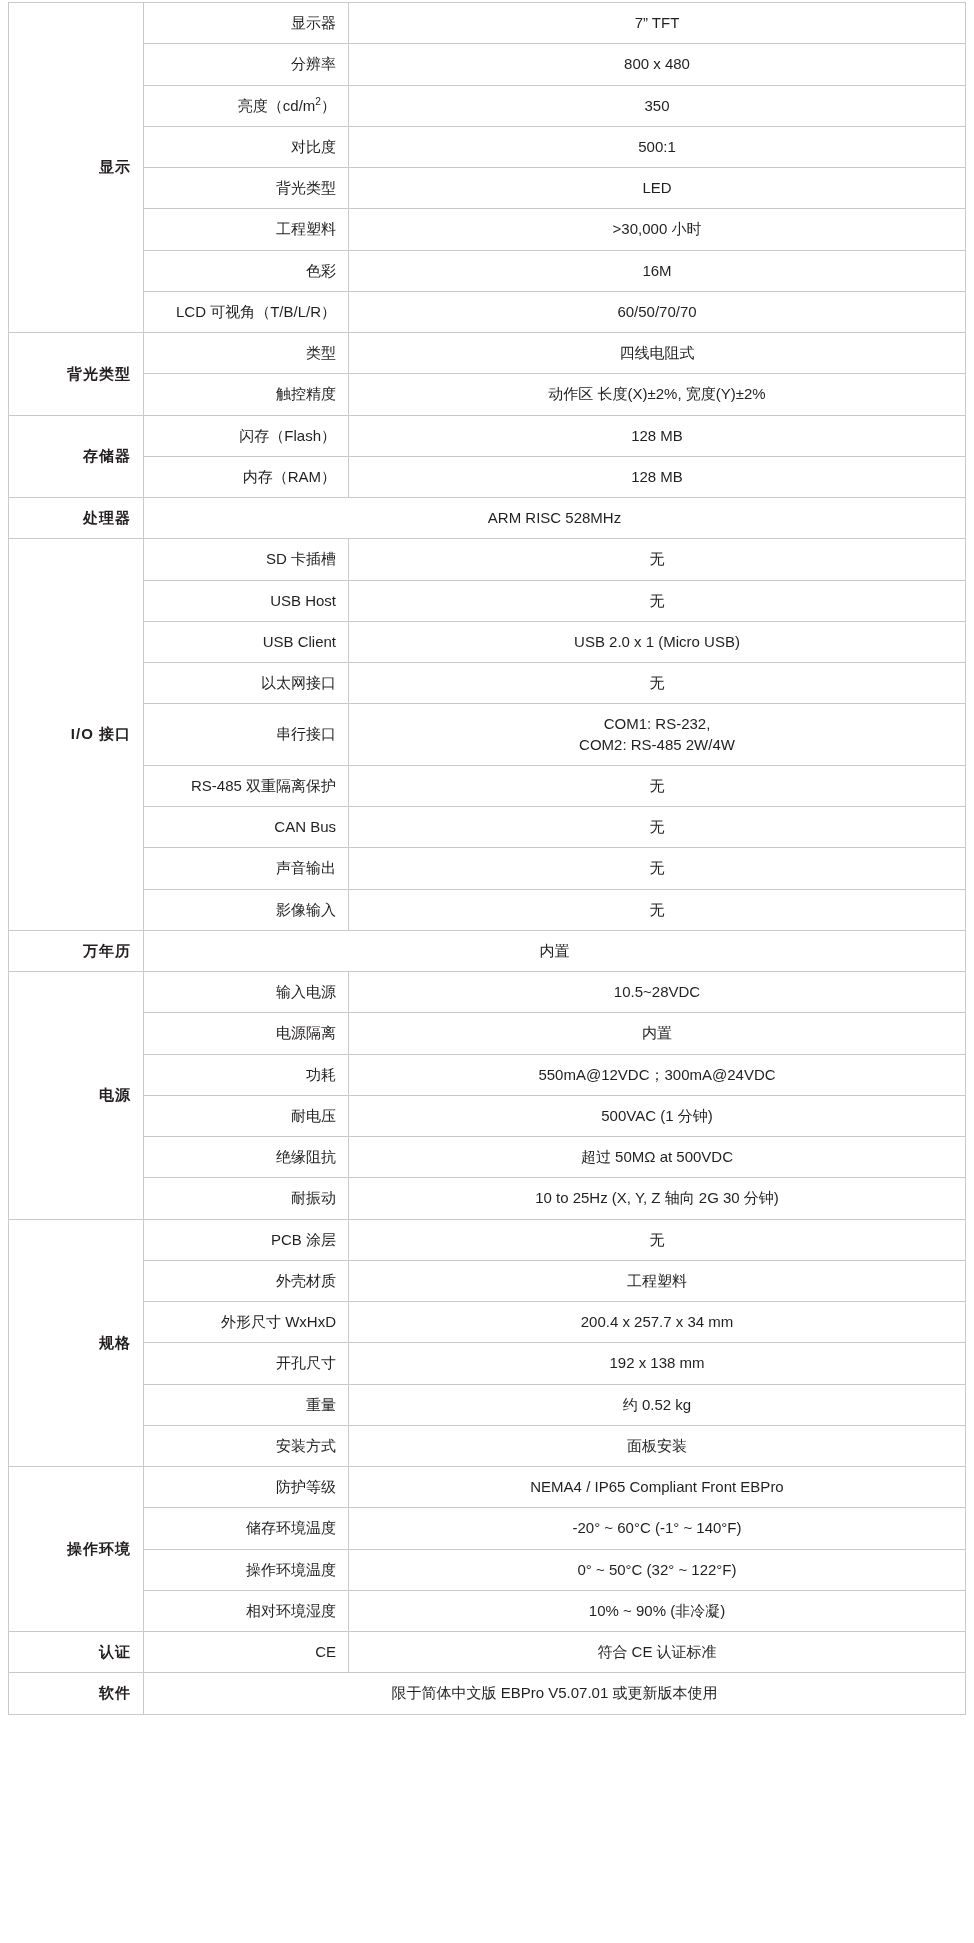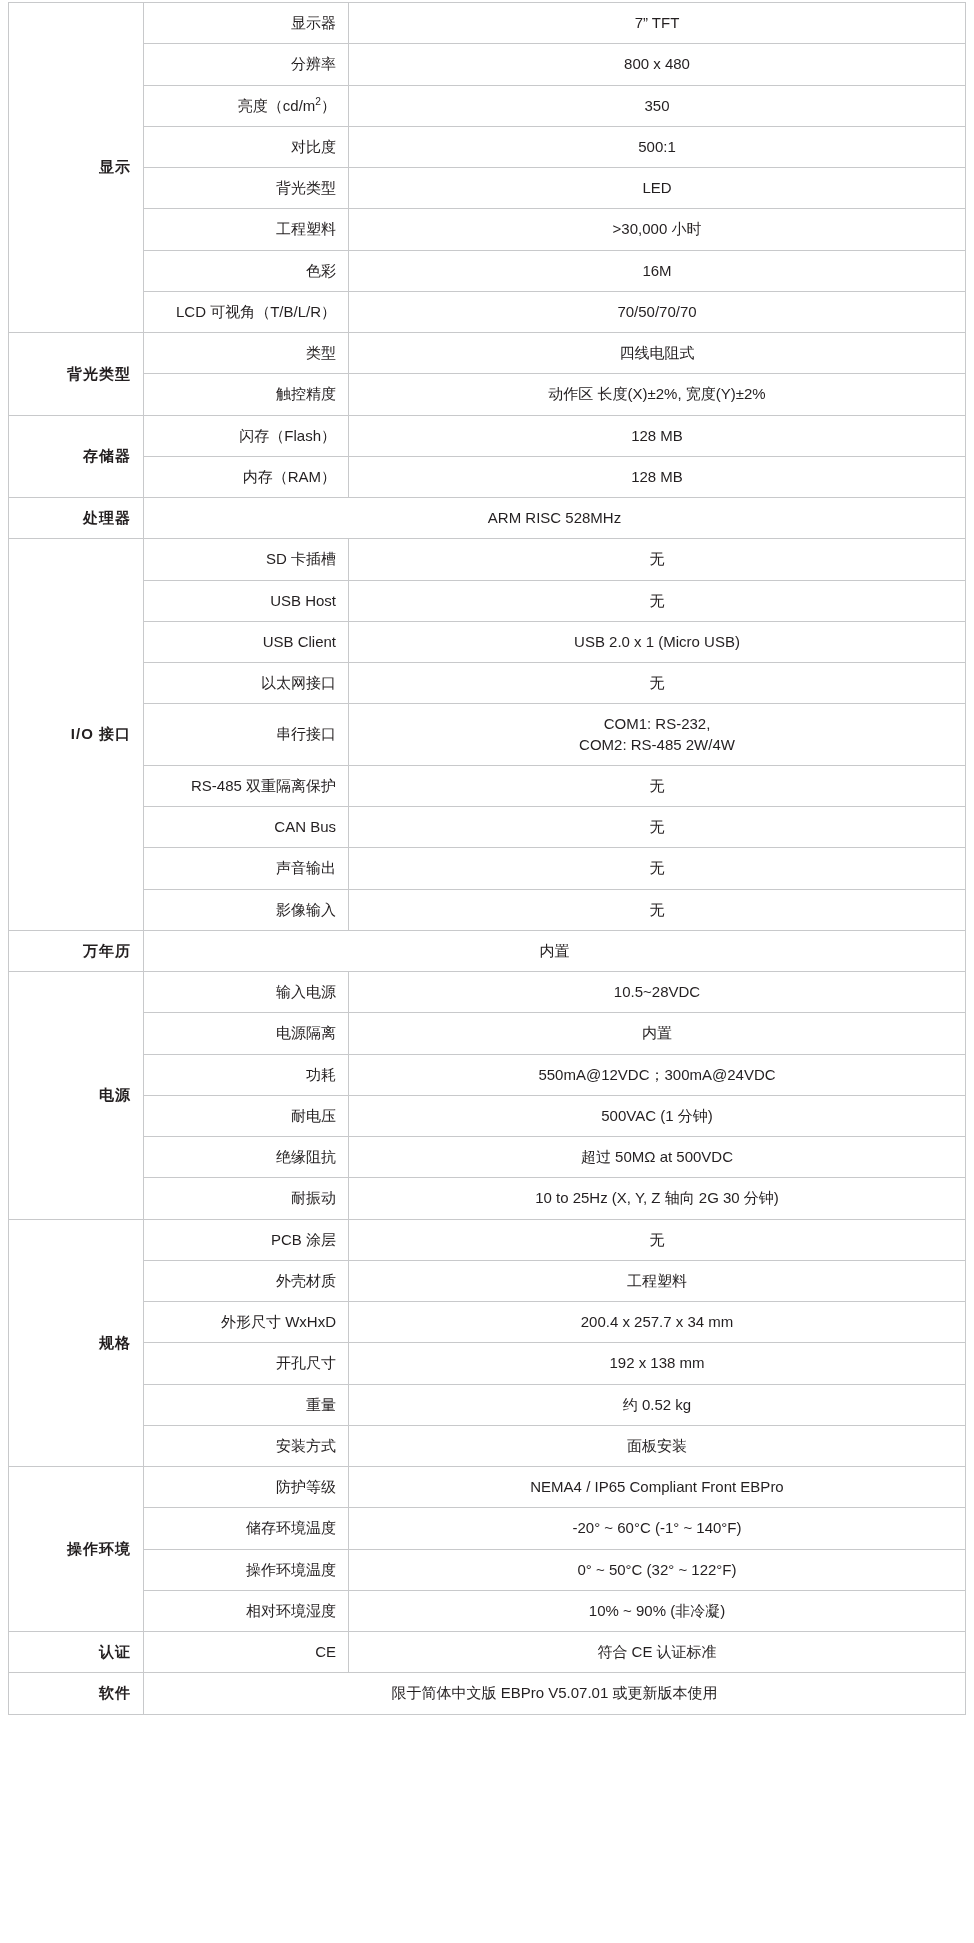--- a/index.html
+++ b/index.html
@@ -85,21 +85,21 @@
         <tr>
           <td class="item">工程塑料</td>
           <td class="val nowrap">&gt;30,000 小时</td>
         </tr>
         <tr>
           <td class="item">色彩</td>
           <td class="val nowrap">16M</td>
         </tr>
         <tr>
           <td class="item">LCD 可视角（T/B/L/R）</td>
-          <td class="val nowrap">70/50/70/70</td>
+          <td class="val nowrap">60/50/70/70</td>
         </tr>
         <tr>
           <td class="cat" rowspan="2">背光类型</td>
           <td class="item">类型</td>
           <td class="val nowrap">四线电阻式</td>
         </tr>
         <tr>
           <td class="item">触控精度</td>
           <td class="val nowrap">动作区 长度(X)±2%, 宽度(Y)±2%</td>
         </tr>

